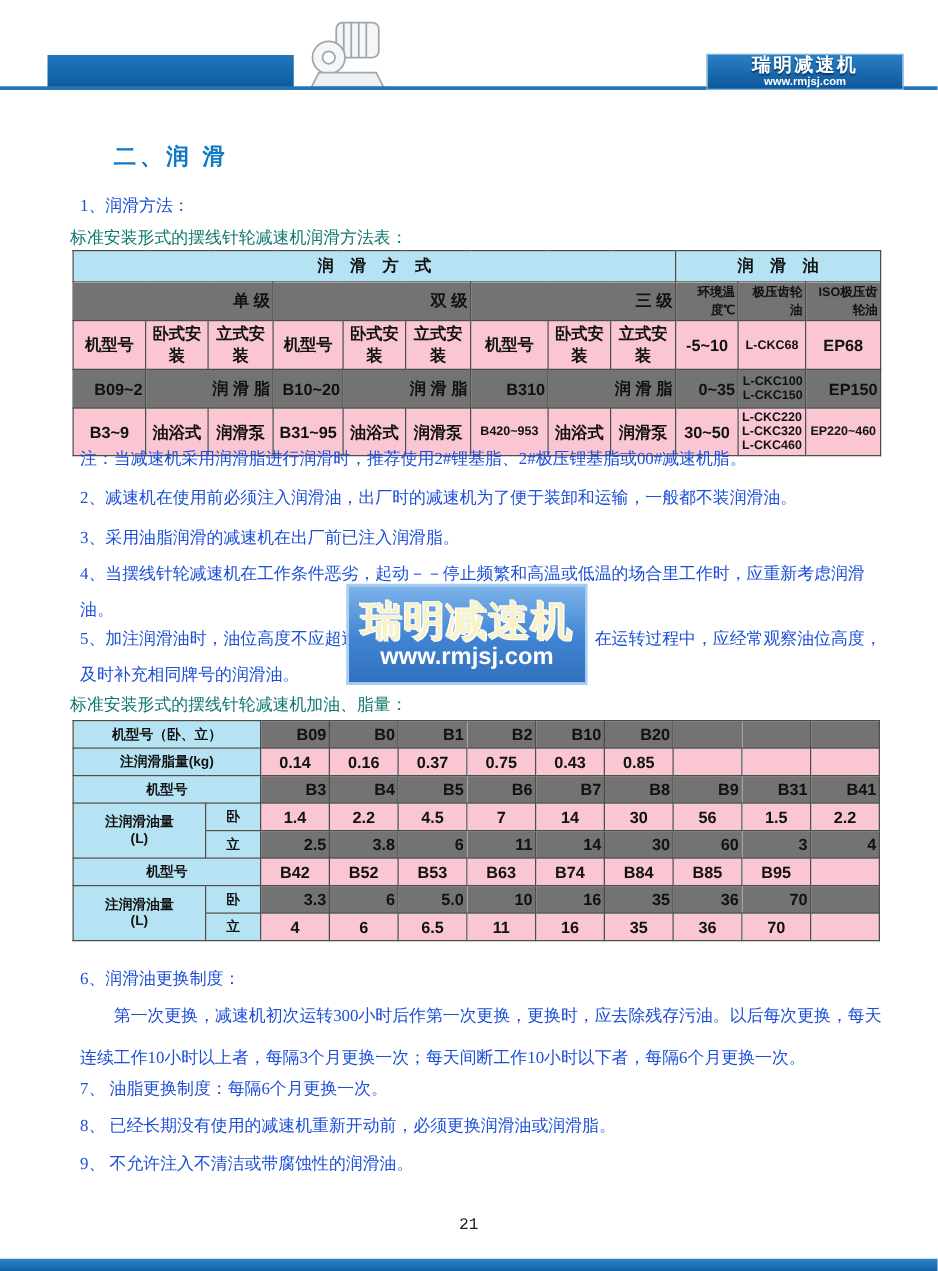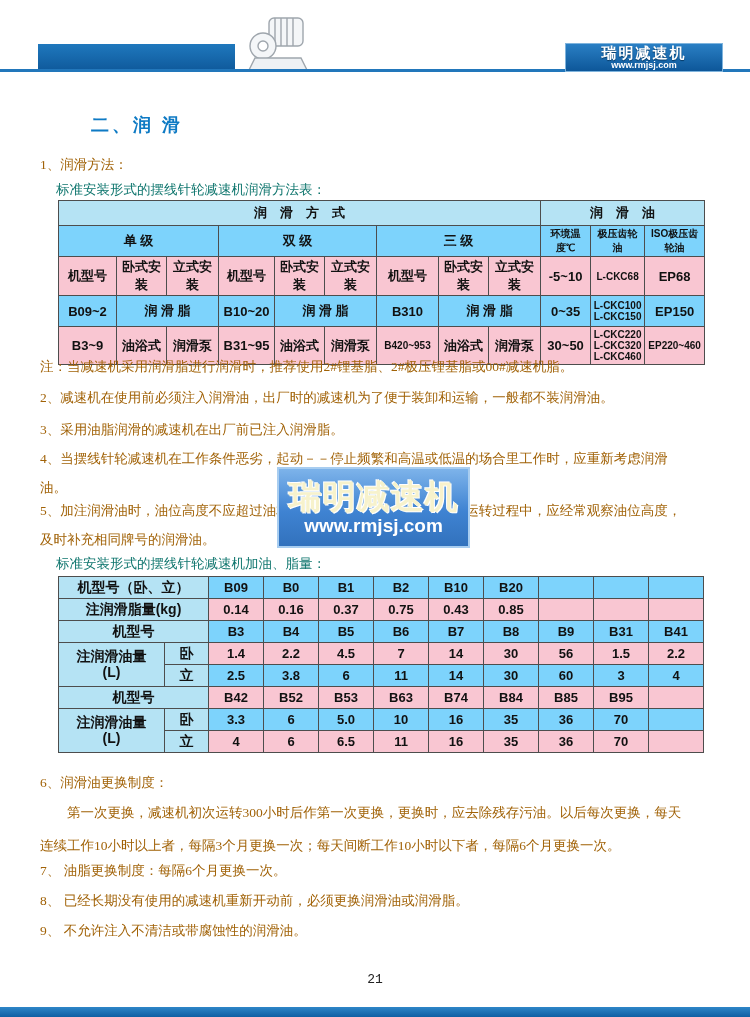--- a/index.html
+++ b/index.html
@@ -13,42 +13,42 @@
   .pump { position:absolute; left:243px; top:12px; width:72px; height:64px; }
   .brand-box { position:absolute; left:565px; top:43px; width:158px; height:29px;
     background:linear-gradient(180deg,#2a7fc4 0%,#0d5799 100%);
     border:1px solid #7fb4dd; display:flex; flex-direction:column; align-items:center; justify-content:center; }
   .brand-name { color:#ffffff; font-weight:bold; font-size:15px; letter-spacing:2px; line-height:15px;
     text-shadow:0 1px 1px #063a66; }
   .brand-url { color:#ffffff; font-size:9px; line-height:10px; font-weight:bold; }
 
   
   .sec-title { position:absolute; left:56px; top:113px; font-size:18px; font-weight:bold; color:#0e7ac4; letter-spacing:3px;margin-left:35px; }
-  .para { position:absolute; left:40px; width:650px; font-family:"Liberation Serif", serif;
-    font-size:13.5px; line-height:29px; color:#a16207; }
+  .para { position:absolute; left:64px; width:650px; font-family:"Liberation Serif", serif;
+    font-size:13.5px; line-height:29px; color:#1d4ed8; }
   .caption { position:absolute; left:56px; font-family:"Liberation Serif", serif; font-size:13.5px; color:#0f766e; }
 
   
   table { border-collapse:collapse; table-layout:fixed; }
   td { border:1px solid #4d4d4d; text-align:center; vertical-align:middle;
     font-size:13px; font-weight:bold; color:#111; padding:1px 2px; overflow:hidden; }
   .t1 { position:absolute; left:58px; top:200px; width:646px; }
   .t2 { position:absolute; left:58px; top:576px; width:645px; }
   .blue  { background:#b5e3f4; }
-  .cream { background:#7dd3fc; }
+  .cream { background:#737373;text-align:right; }
   .pink  { background:#f9c6d2; }
   .small { font-size:10px; font-weight:bold; }
   .pre   { white-space:pre-line; line-height:1.1; }
   .t1 tr.rA td { height:25px; }
   .t1 tr.rB td { height:27px; }
   .t1 tr.rC td { height:27px; }
   .t1 tr.rD td { height:31px; }
   .t1 tr.rE td { height:38px; }
   .t2 td { height:22px; }
-  .t2 .lbl { font-size:14px; }
+  .t2 .lbl { font-size:11px; }
 
   
   .wmark { position:absolute; left:277px; top:467px; width:193px; height:81px;
     background:linear-gradient(180deg,#7db3ea 0%,#3f83d2 55%,#3272bd 100%);
     border:2px solid #a8cdf0; display:flex; flex-direction:column; align-items:center; justify-content:center; z-index:5; }
   .wmark-brand { font-size:33px; font-weight:bold; color:#f7f2cc; line-height:36px; letter-spacing:1px;
     text-shadow:1px 1px 0 #ffffff, -1px -1px 0 #ffffff; }
   .wmark-url { font-size:19px; font-weight:bold; color:#ffffff; line-height:22px; }
 
   

